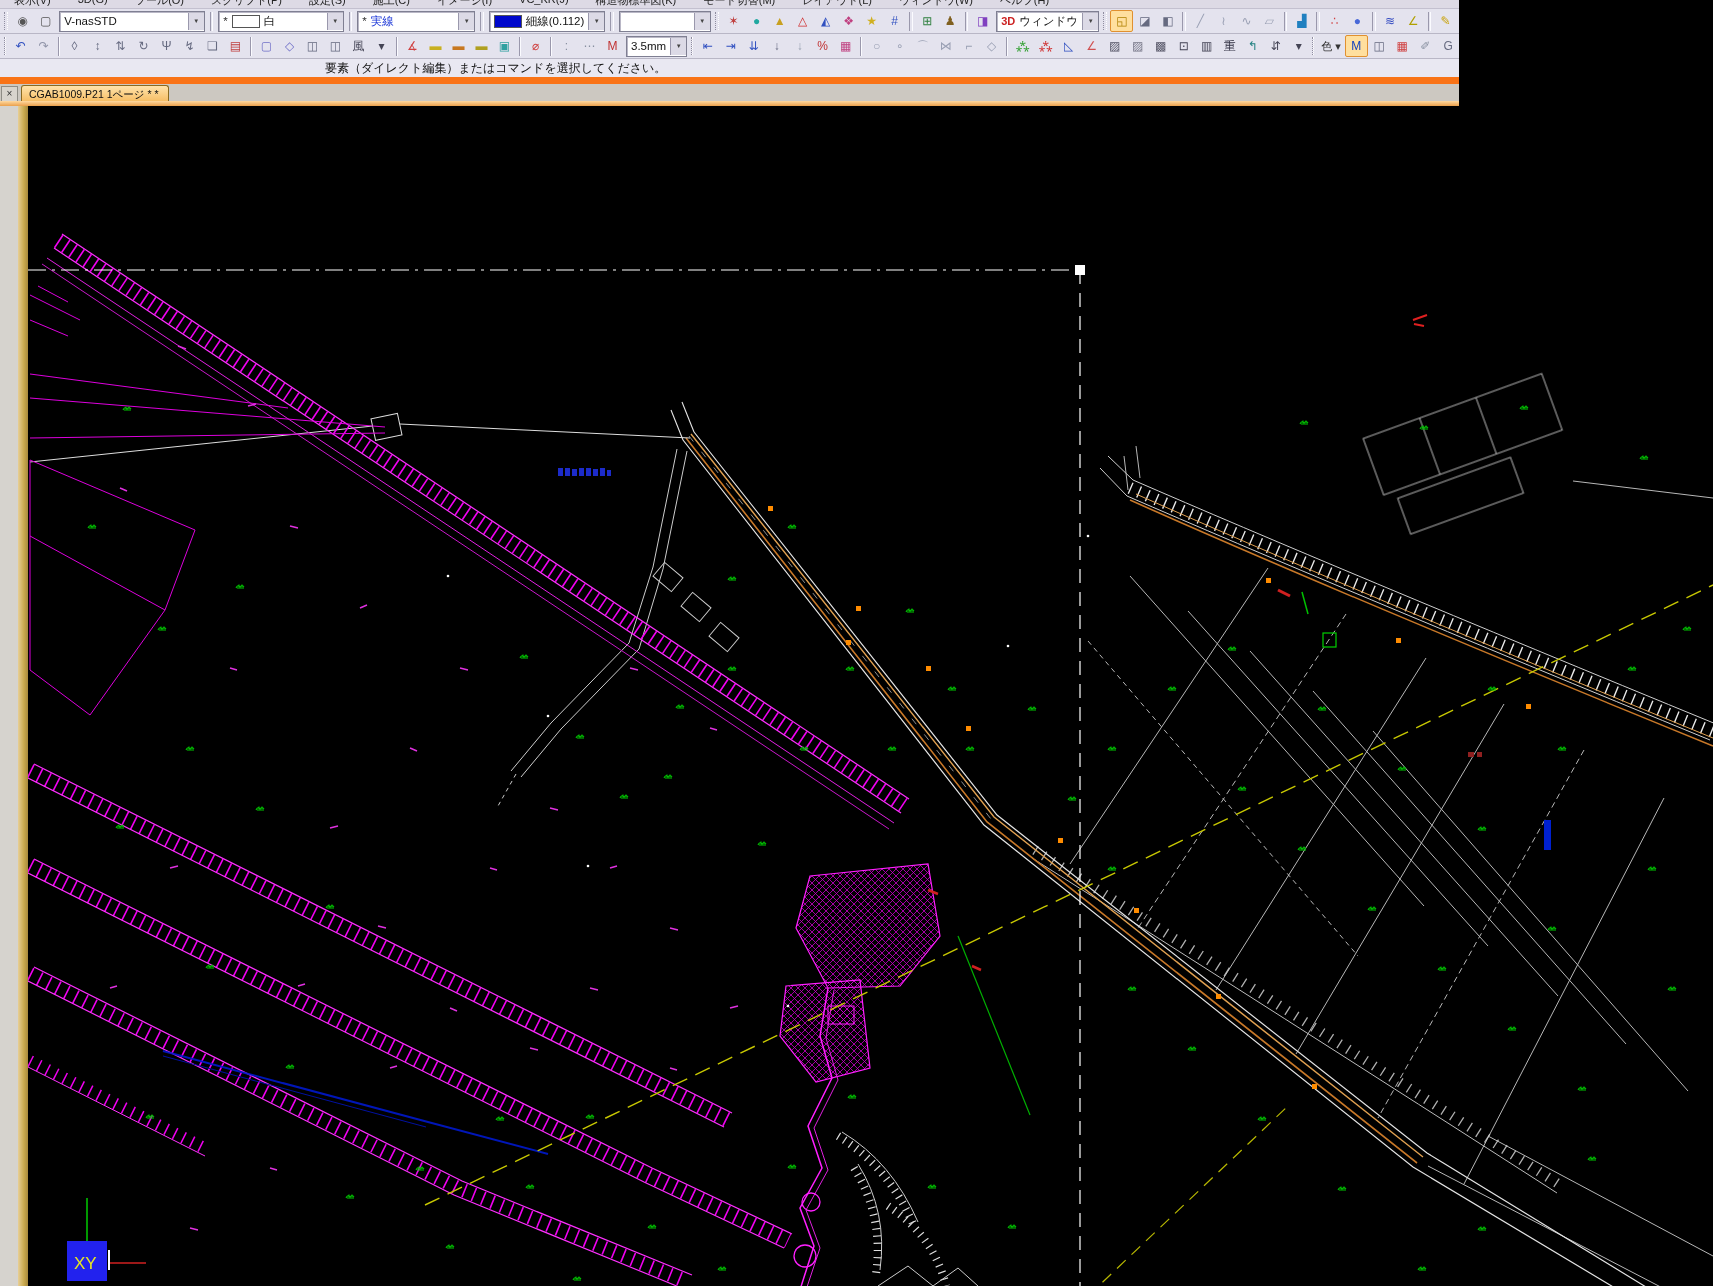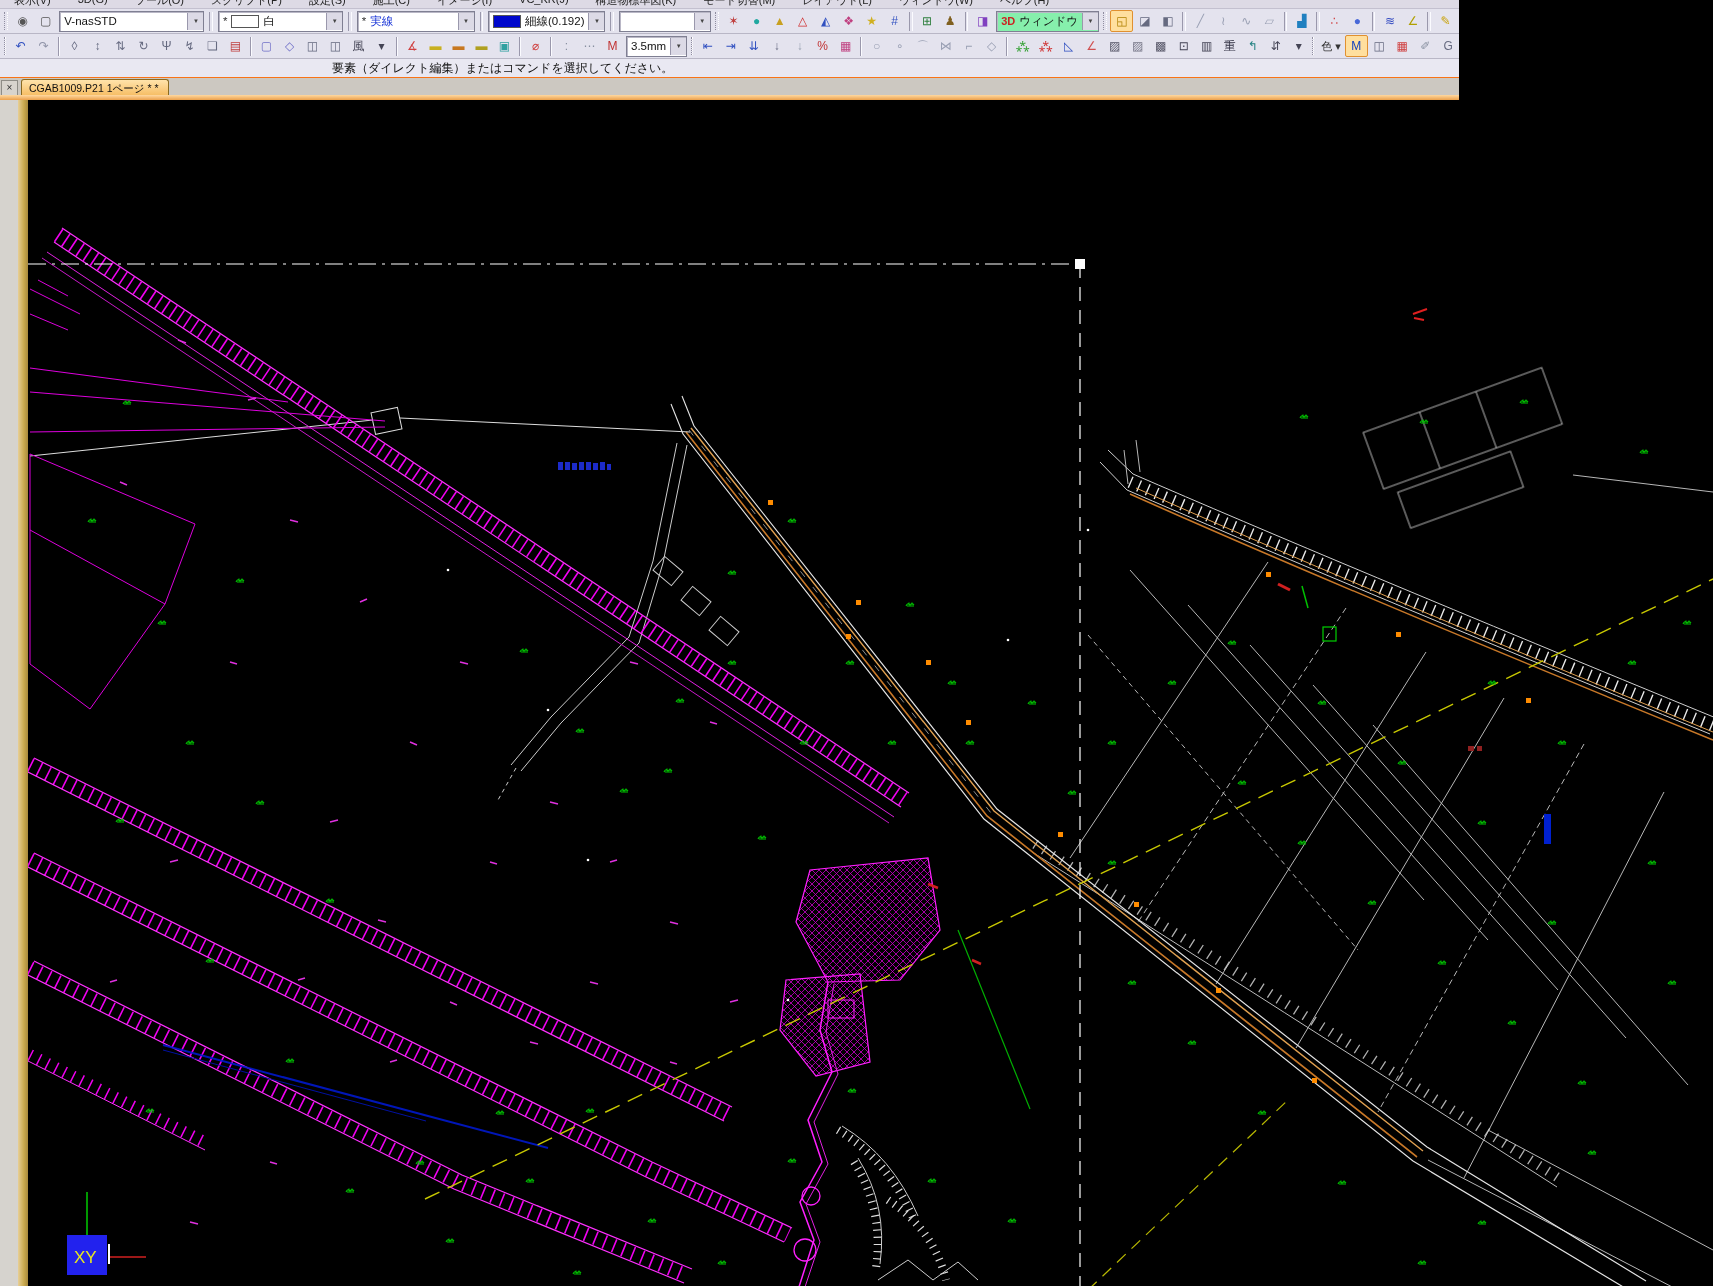--- a/index.html
+++ b/index.html
@@ -15,25 +15,25 @@
   .sep{width:2px;height:19px;margin:0 3px;border-left:1px solid #9a98ac;border-right:1px solid #fbfbff;}
   .tbtn{display:inline-flex;align-items:center;justify-content:center;width:21px;height:20px;font-size:12px;line-height:1;border:1px solid transparent;border-radius:2px;cursor:default;}
   .tbtn.hl{background:#ffdf9e;border:1px solid #e09а30;border-color:#e09030;}
   .tbtn.wide{width:auto;padding:0 3px;font-size:11px;color:#333;}
   .combo{display:inline-flex;align-items:center;height:19px;background:#fff;border:1px solid #7f7f92;box-shadow:inset 1px 1px 0 #b9b7c6;margin:0 2px;font-size:11.5px;color:#111;}
   .combo .cv{flex:1;padding:0 4px;overflow:hidden;white-space:nowrap;}
   .combo .pfx{padding-left:4px;color:#333;}
   .combo .carr{width:15px;height:17px;background:#dcdae6;border-left:1px solid #9a98ac;display:flex;align-items:center;justify-content:center;font-size:6px;color:#444;}
   .sw{display:inline-block;width:26px;height:11px;border:1px solid #555;margin-left:4px;}
   .sw-white{background:#ffffff;} .sw-blue{background:#0008cc;} .sw-black{background:#000000;}
-  .combo.lav{background:#86efac;text-align:center;}
+  .combo.lav{background:#ffffff;text-align:center;}
   .combo.lav .pfx{color:#c22;font-weight:bold;font-size:11px;}
   .blue-text{color:#1430d6;}
   
-  .statusbar{height:18px;background:#e9e8f2;border-bottom:1px solid #f97316;font-size:12px;color:#111;display:flex;align-items:center;padding-left:7px;}
+  .statusbar{height:18px;background:#e9e8f2;border-bottom:7px solid #f97316;font-size:12px;color:#111;display:flex;align-items:center;}
   .statusbar span{margin-left:325px;}
   
   .tabbar{height:22px;background:#ccc8c1;position:relative;}
   .tabclose{position:absolute;left:1px;top:2px;width:15px;height:15px;background:#d8d4cd;border:1px solid #8f8d86;color:#333;font-size:10px;line-height:13px;text-align:center;}
   .tab{position:absolute;left:21px;top:1px;height:16px;padding:0 10px 0 7px;background:linear-gradient(#ffe3ab,#f6bc62);border:1px solid #8a6a20;border-bottom:none;border-radius:3px 3px 0 0;font-size:10.5px;color:#111;line-height:16px;}
   .tabunder{position:absolute;left:0;right:0;bottom:0;height:5px;background:linear-gradient(#ffd9a0,#eba04c);}
   
   .workspace{position:relative;width:1713px;height:1190px;background:#000;}
   .gutter{position:absolute;left:0;top:0;bottom:0;width:18px;background:#d6d3ce;}
   .frameborder{position:absolute;left:18px;top:0;bottom:0;width:10px;background:linear-gradient(90deg,#e8cf96,#c9a94e 60%,#a8893c);}
@@ -79,21 +79,21 @@
     </span>
     <span class="sep"></span>
     <span class="combo" style="width:152px">
       <span class="pfx">*</span>
       <span class="cv blue-text">実線</span>
         <span class="carr">▼</span>
     </span>
     <span class="sep"></span>
     <span class="combo" style="width:142px">
       <span class="sw sw-blue"></span>
-      <span class="cv">細線(0.192)</span>
+      <span class="cv">細線(0.112)</span>
         <span class="carr">▼</span>
     </span>
     <span class="sep"></span>
     <span class="combo" style="width:118px">
       <span class="cv"></span>
         <span class="carr">▼</span>
     </span>
     <span class="grip"></span>
     <span><span class="tbtn" style="color: rgb(192, 64, 64);">✶</span><span class="tbtn" style="color: rgb(32, 168, 160);">●</span><span class="tbtn" style="color: rgb(200, 160, 32);">▲</span><span class="tbtn" style="color: rgb(208, 48, 48);">△</span><span class="tbtn" style="color: rgb(48, 80, 192);">◭</span><span class="tbtn" style="color: rgb(192, 64, 128);">❖</span><span class="tbtn" style="color: rgb(208, 176, 32);">★</span><span class="tbtn" style="color: rgb(48, 80, 192);">#</span></span>
     <span class="sep"></span>

